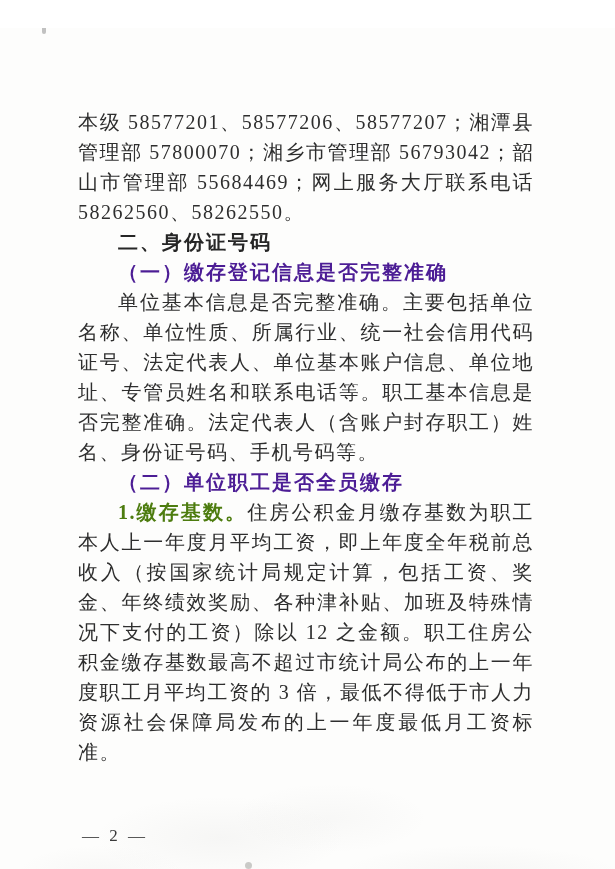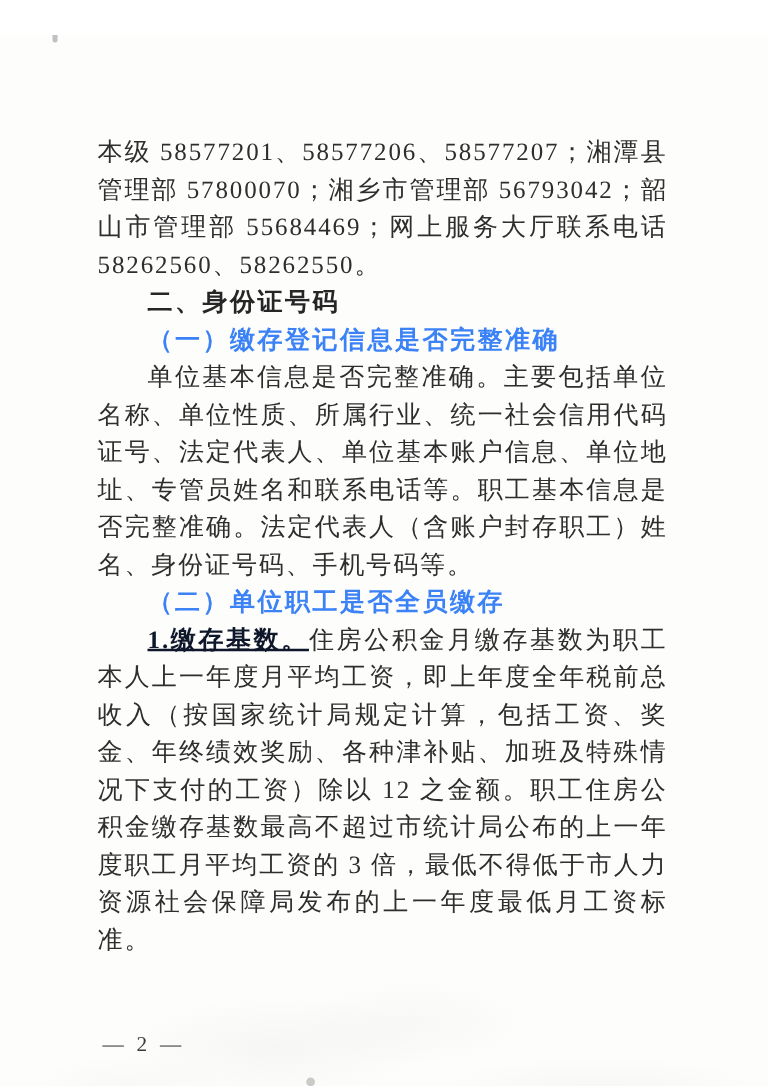--- a/index.html
+++ b/index.html
@@ -50,23 +50,23 @@
     text-indent: 2em;
     font-weight: bold;
     letter-spacing: 2px;
     font-family: "Liberation Sans", sans-serif;
     color: #262626;
   }
   p.heading2 {
     text-indent: 2em;
     font-weight: bold;
     letter-spacing: 2px;
-    color: #3b82f6;
+    color: #4c1d95;
   }
-  p.body b { font-weight: bold; color: #0f172a; text-decoration: underline; }
+  p.body b { font-weight: bold; color: #4d7c0f; }
   .page-number {
     position: absolute;
     left: 82px;
     top: 798px;
     font-size: 17px;
     letter-spacing: 3px;
     color: #3a3a3a;
     font-family: "Liberation Serif", serif;
   }
   .speck-top {

